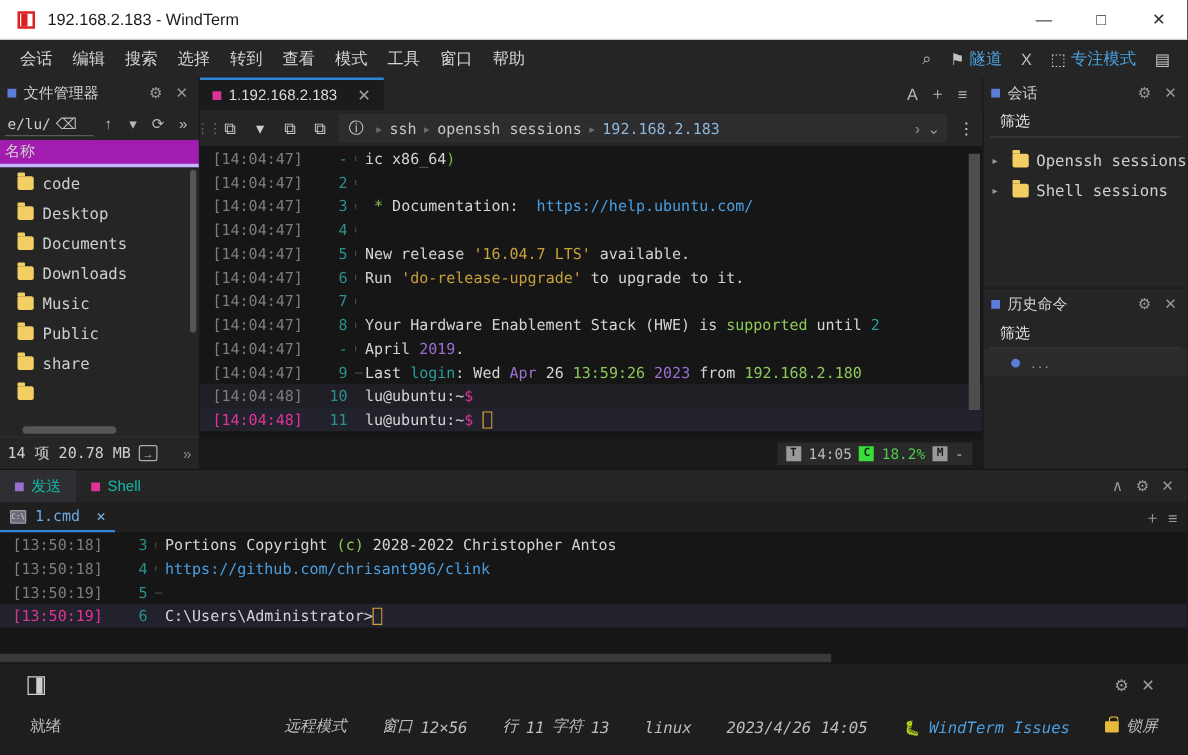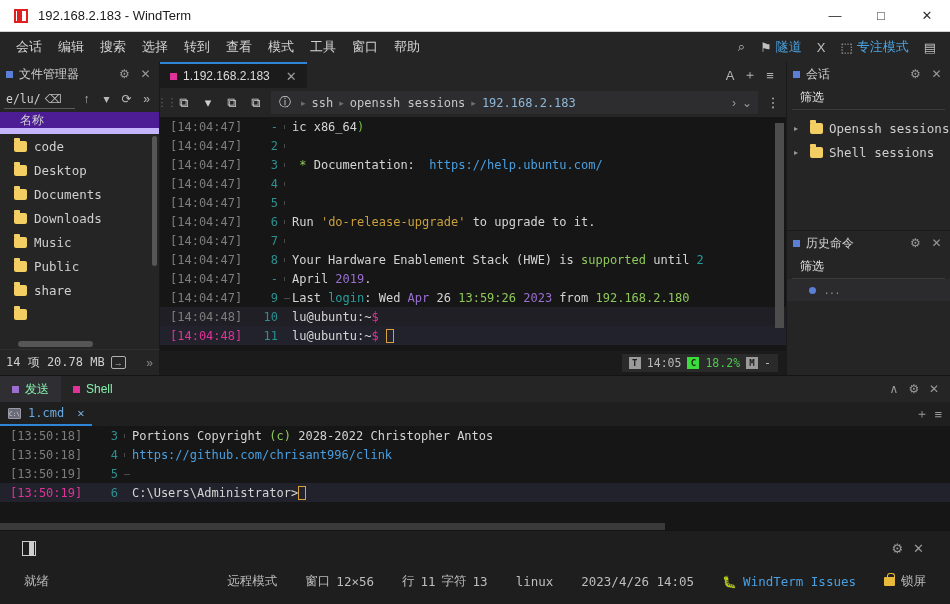--- a/index.html
+++ b/index.html
@@ -57,22 +57,22 @@
 
   #pathrow{ height:26px; display:flex; align-items:center; gap:3px; padding:0 4px; }
   #pathrow .pin{
     flex:1; min-width:0; border-bottom:1px solid #5a5a5a; height:19px;
     display:flex;align-items:center; gap:4px; padding:0 2px;
   }
   #pathrow .pin .ptxt{ font-size:11.5px; color:#cfcfcf; white-space:nowrap; overflow:hidden;}
   .tbico{ width:17px;height:19px;display:flex;align-items:center;justify-content:center;
           color:#b9b9b9; font-size:12px; flex:none;}
 
-  #colhdr{ height:22px; background:#4c1d95; display:flex; align-items:center;
-           padding:0 20px; color:#d0d0d0; font-size:12px; border-bottom:6px solid #c4b5fd;}
+  #colhdr{ height:22px; background:#a21caf; display:flex; align-items:center;
+           padding:0 4px; color:#d0d0d0; font-size:12px; border-bottom:3px solid #c4b5fd;}
   #filelist{ flex:1; overflow:hidden; position:relative; background:#252526; }
   .frow{ height:24px; display:flex; align-items:center; gap:7px; padding-left:14px; }
   .folder{
     width:13px;height:11px;background:#f2ce63;border-radius:1px 2px 2px 2px; flex:none;
     position:relative;
   }
   .folder:before{
     content:""; position:absolute;top:-3px;left:0;width:6px;height:3px;
     background:#f2ce63;border-radius:1px 1px 0 0;
   }
@@ -169,21 +169,21 @@
   .hrow{ height:22px; display:flex; align-items:center; gap:9px; padding-left:22px;
          background:#2b2b2e; }
   .dot{ width:7px;height:7px;border-radius:50%;background:#5b7fd6; flex:none;}
   .hrow .dots{ color:#9a9a9a; font-size:12px; letter-spacing:2px; }
 
   
   #bottompanel{ height:155px; display:flex; flex-direction:column; background:#1b1b1b;
                 border-top:1px solid #141414;}
   #btabs{ height:26px; display:flex; align-items:center; background:#252526; }
   .btab{ height:26px; display:flex; align-items:center; gap:6px; padding:0 12px;
-         font-size:12px; color:#86efac; }
+         font-size:12px; color:#14b8a6; }
   .btab.active{ background:#2f2f33; }
   .btab .sq{ width:7px;height:7px; flex:none;}
   #btabs .bright{ margin-left:auto; display:flex; align-items:center; gap:4px; padding-right:8px;}
   #btabs .bright .ic{ width:16px;height:16px;display:flex;align-items:center;
     justify-content:center; color:#9a9a9a; font-size:12px;}
   #bsubtabs{ height:24px; display:flex; align-items:center; background:#1f1f1f; }
   .bsub{ height:24px; display:flex; align-items:center; gap:7px; padding:0 8px;
          font-size:12px; color:#6aa9e0; border-bottom:2px solid #2f86d6;
          font-family:"DejaVu Sans Mono","Liberation Mono",monospace; }
   .bsub .cico{ width:13px;height:11px;background:#6a6a78;border:1px solid #9a9aa8;
@@ -199,21 +199,21 @@
   #statusarea{ height:68px; background:#1e1e1e; border-top:1px solid #141414;
                display:flex; flex-direction:column; }
   #statustop{ height:34px; display:flex; align-items:center; padding:0 22px; }
   #statustop .sico{ width:14px;height:15px;border:1.6px solid #cfcfcf; position:relative;}
   #statustop .sico:after{ content:""; position:absolute; right:1px; top:0;bottom:0;
                           width:5px;background:#cfcfcf;}
   #statustop .right{ margin-left:auto; display:flex; align-items:center; gap:10px;
                      color:#9a9a9a; font-size:13px; padding-right:4px;}
   #statusbar{ height:33px; display:flex; align-items:center; padding:0 24px;
               font-size:12.5px; color:#bdbdbd; }
-  #statusbar .sright{ margin-left:auto; display:flex; align-items:center; gap:28px; }
+  #statusbar .sright{ margin-left:auto; display:flex; align-items:center; gap:28px;font-style:italic; }
   #statusbar .grp{ display:flex; align-items:center; gap:6px; }
   .lock{ width:11px;height:9px;background:#e8b93a;border-radius:1px;position:relative; flex:none;}
   .lock:before{ content:""; position:absolute; left:2.5px; top:-4.5px; width:6px; height:6px;
                 border:1.6px solid #e8b93a; border-bottom:none; border-radius:3px 3px 0 0;}
   .snake{ color:#3ab03a; font-size:12px; }
   .mono-s{ font-family:"DejaVu Sans Mono","Liberation Mono",monospace; }
 </style>
 </head>
 <body>
 
@@ -354,21 +354,21 @@
       </div>
       <span class="tbbtn">⋮</span>
     </div>
 
     <div id="termbody" class="mono">
       <div style="flex:1" id="termlines">
           <div class="tline"><span class="ts">[14:04:47]</span><span class="ln">-</span><span class="bar v"></span><span class="txt"><span class="c-white">ic x86_64</span><span class="c-green">)</span></span></div>
           <div class="tline"><span class="ts">[14:04:47]</span><span class="ln">2</span><span class="bar v"></span><span class="txt"></span></div>
           <div class="tline"><span class="ts">[14:04:47]</span><span class="ln">3</span><span class="bar v"></span><span class="txt"><span class="c-white"> </span><span class="c-lgreen">*</span><span class="c-white"> Documentation:  </span><span class="c-blue">https://help.ubuntu.com/</span></span></div>
           <div class="tline"><span class="ts">[14:04:47]</span><span class="ln">4</span><span class="bar v"></span><span class="txt"></span></div>
-          <div class="tline"><span class="ts">[14:04:47]</span><span class="ln">5</span><span class="bar v"></span></div>
+          <div class="tline"><span class="ts">[14:04:47]</span><span class="ln">5</span><span class="bar v"></span><span class="txt"><span class="c-white">New release </span><span class="c-yellow">'16.04.7 LTS'</span><span class="c-white"> available.</span></span></div>
           <div class="tline"><span class="ts">[14:04:47]</span><span class="ln">6</span><span class="bar v"></span><span class="txt"><span class="c-white">Run </span><span class="c-yellow">'do-release-upgrade'</span><span class="c-white"> to upgrade to it.</span></span></div>
           <div class="tline"><span class="ts">[14:04:47]</span><span class="ln">7</span><span class="bar v"></span><span class="txt"></span></div>
           <div class="tline"><span class="ts">[14:04:47]</span><span class="ln">8</span><span class="bar v"></span><span class="txt"><span class="c-white">Your Hardware Enablement Stack (HWE) is </span><span class="c-lgreen">supported</span><span class="c-white"> until </span><span class="c-cyan">2</span></span></div>
           <div class="tline"><span class="ts">[14:04:47]</span><span class="ln">-</span><span class="bar v"></span><span class="txt"><span class="c-white">April </span><span class="c-purple">2019</span><span class="c-white">.</span></span></div>
           <div class="tline"><span class="ts">[14:04:47]</span><span class="ln">9</span><span class="bar end"></span><span class="txt"><span class="c-white">Last </span><span class="c-cyan">login</span><span class="c-white">: Wed </span><span class="c-purple">Apr</span><span class="c-white"> 26 </span><span class="c-lgreen">13:59:26</span><span class="c-white"> </span><span class="c-purple">2023</span><span class="c-white"> from </span><span class="c-lgreen">192.168.2.180</span></span></div>
           <div class="tline sel"><span class="ts">[14:04:48]</span><span class="ln">10</span><span class="bar"></span><span class="txt"><span class="c-white">lu@ubuntu:~</span><span class="c-pink">$</span></span></div>
           <div class="tline cur"><span class="ts">[14:04:48]</span><span class="ln">11</span><span class="bar"></span><span class="txt"><span class="c-white">lu@ubuntu:~</span><span class="c-pink">$ </span><span class="cursor"></span></span></div>
         </div>
       <div class="vsb"></div>
     </div>

